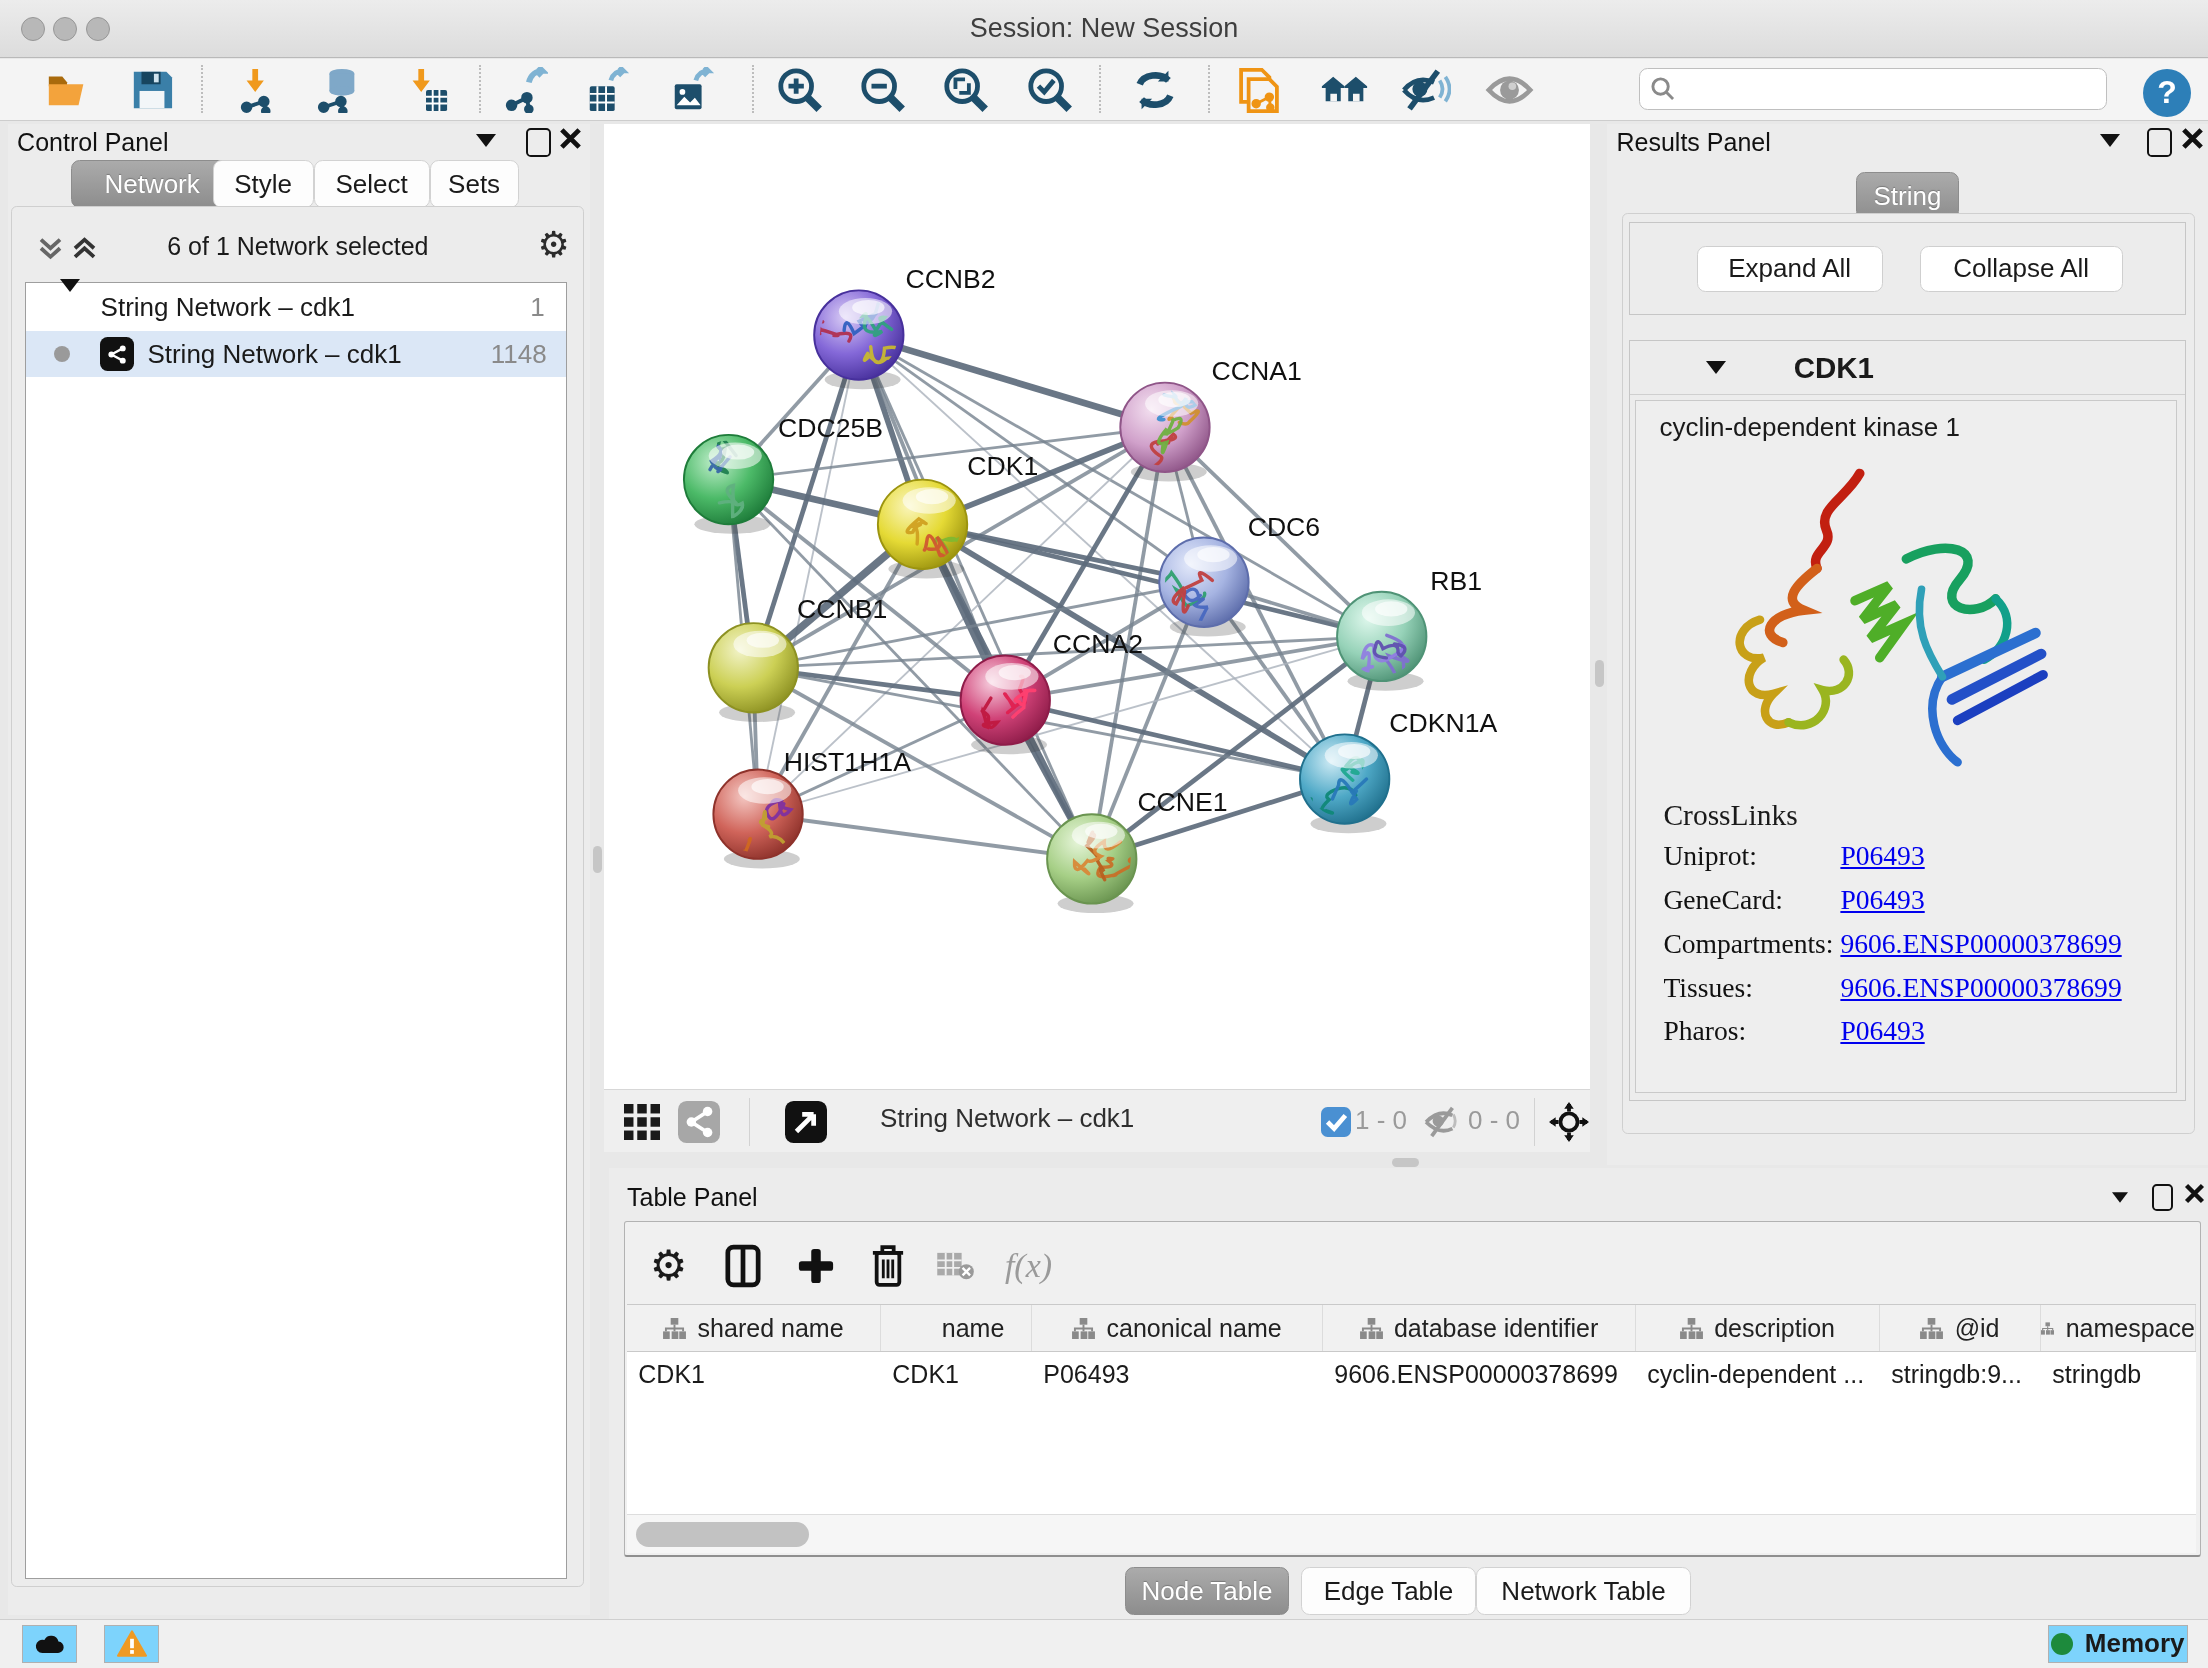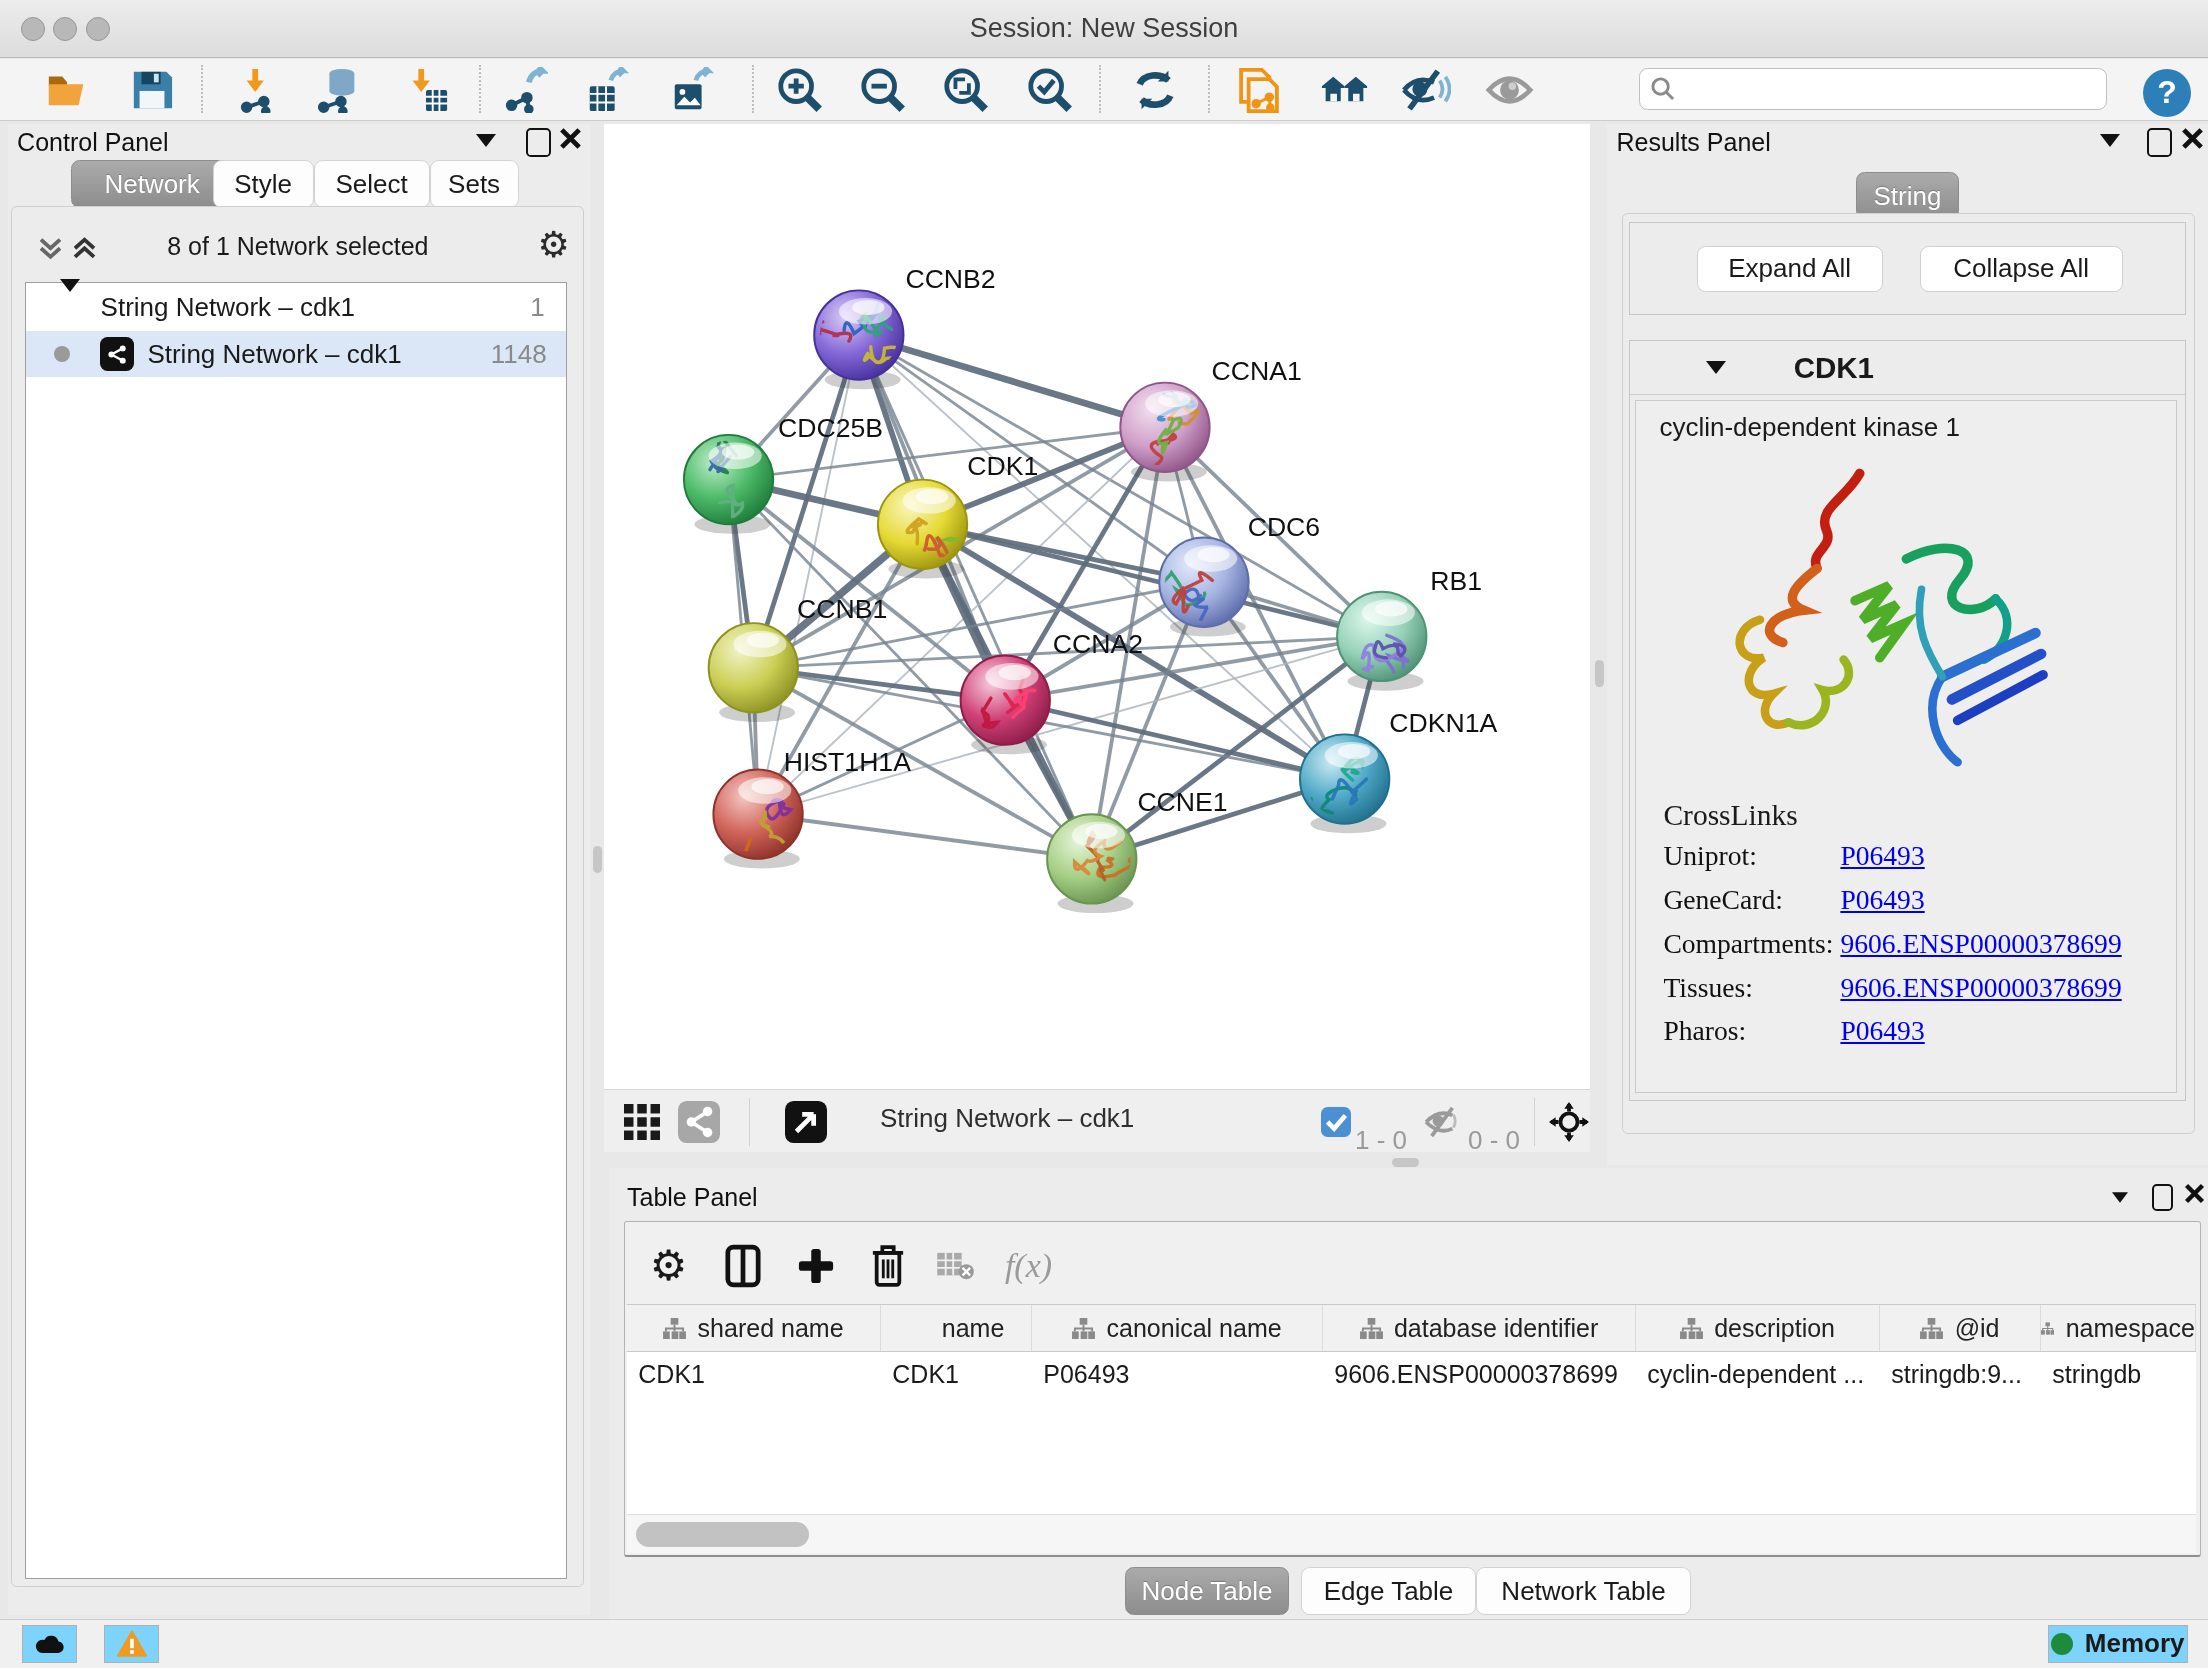--- a/index.html
+++ b/index.html
@@ -36,21 +36,21 @@
   #cp-tabs .tab{position:absolute;top:0;}
   #cp-list{position:absolute;left:17px;top:158px;width:540px;height:1295px;background:#fff;border:1.9px solid #9e9e9e;}
   .cp-row{position:absolute;left:0;width:100%;height:46px;display:flex;align-items:center;font-size:26px;}
   .cp-row .cnt{color:#8a8a8a;}
   .blkico{width:34px;height:34px;border-radius:7.6px;background:#111;display:flex;align-items:center;justify-content:center;}
   
   #network-area{left:604px;top:124px;width:986px;height:965px;background:#fff;}
   #net-toolbar{left:604px;top:1089px;width:986px;height:62px;background:#efefef;border-top:1.9px solid #d7d7d7;}
   .ntico{position:absolute;top:10.5px;width:42px;height:42px;display:flex;align-items:center;justify-content:center;}
   .ntsep{position:absolute;top:7.6px;height:48px;border-left:1.9px solid #d2d2d2;}
-  .cnttxt{position:absolute;top:15px;font-size:26px;color:#9a9a9a;margin-top:20px;}
+  .cnttxt{position:absolute;top:15px;font-size:26px;color:#9a9a9a;}
   .handle{position:absolute;background:#c6c6c6;border-radius:7.6px;}
   
   #results-panel{left:1607px;top:124px;width:601px;height:1041px;background:#ececec;}
   #rp-box{position:absolute;left:15px;top:89px;width:571px;height:919px;}
   #rp-expbox{position:absolute;left:5.7px;top:7.6px;width:555px;height:91px;border:1.9px solid #c6c6c6;background:#ececec;}
   .wbtn{position:absolute;top:23px;height:46px;background:#fff;border:1.9px solid #cfcfcf;border-radius:8.6px;
         font-size:26px;display:flex;align-items:center;justify-content:center;box-sizing:border-box;}
   #rp-gene{position:absolute;left:5.7px;top:126px;width:555px;height:759px;border:1.9px solid #c6c6c6;background:#ececec;}
   #rp-genehdr{position:absolute;left:0;top:0;width:100%;height:53px;border-bottom:1.9px solid #cfcfcf;display:flex;align-items:center;}
   #rp-content{position:absolute;left:5.7px;top:59px;width:540px;height:691px;border:1px solid #c9c9c9;background:#eee;}
@@ -282,21 +282,21 @@
     <div class="abs pico" style="left:25px;top:27px">
       <svg width="27" height="28.5" viewBox="0 0 28 30" fill="none" stroke="#666" stroke-width="4">
           <path d="M4 6l10 9 10-9M4 15l10 9 10-9"></path>
         </svg>
     </div>
     <div class="abs pico" style="left:59px;top:27px">
       <svg width="27" height="28.5" viewBox="0 0 28 30" fill="none" stroke="#333" stroke-width="4">
           <path d="M4 24l10-9 10 9M4 15l10-9 10 9"></path>
         </svg>
     </div>
-    <div class="abs" style="left:0;top:25px;width:571px;text-align:center;font-size:25px">8 of 1 Network selected</div>
+    <div class="abs" style="left:0;top:25px;width:571px;text-align:center;font-size:25px">6 of 1 Network selected</div>
     <div class="abs pico" style="left:525px;top:17px;font-size:36px;color:#2b2b2b">⚙</div>
   </div>
   <div id="cp-list">
     <div class="cp-row" style="top:1.9px">
       <span style="margin-left:34px"><span class="tri" style="transform:scale(.85)"></span></span>
       <span style="margin-left:21px">String Network – cdk1</span>
       <span class="cnt" style="margin-left:auto;margin-right:21px">1</span>
     </div>
     <div class="cp-row" style="top:48px;background:#dbe7f6">
       <span style="margin-left:28.5px;width:16px;height:16px;border-radius:50%;background:#9a9a9a"></span>

